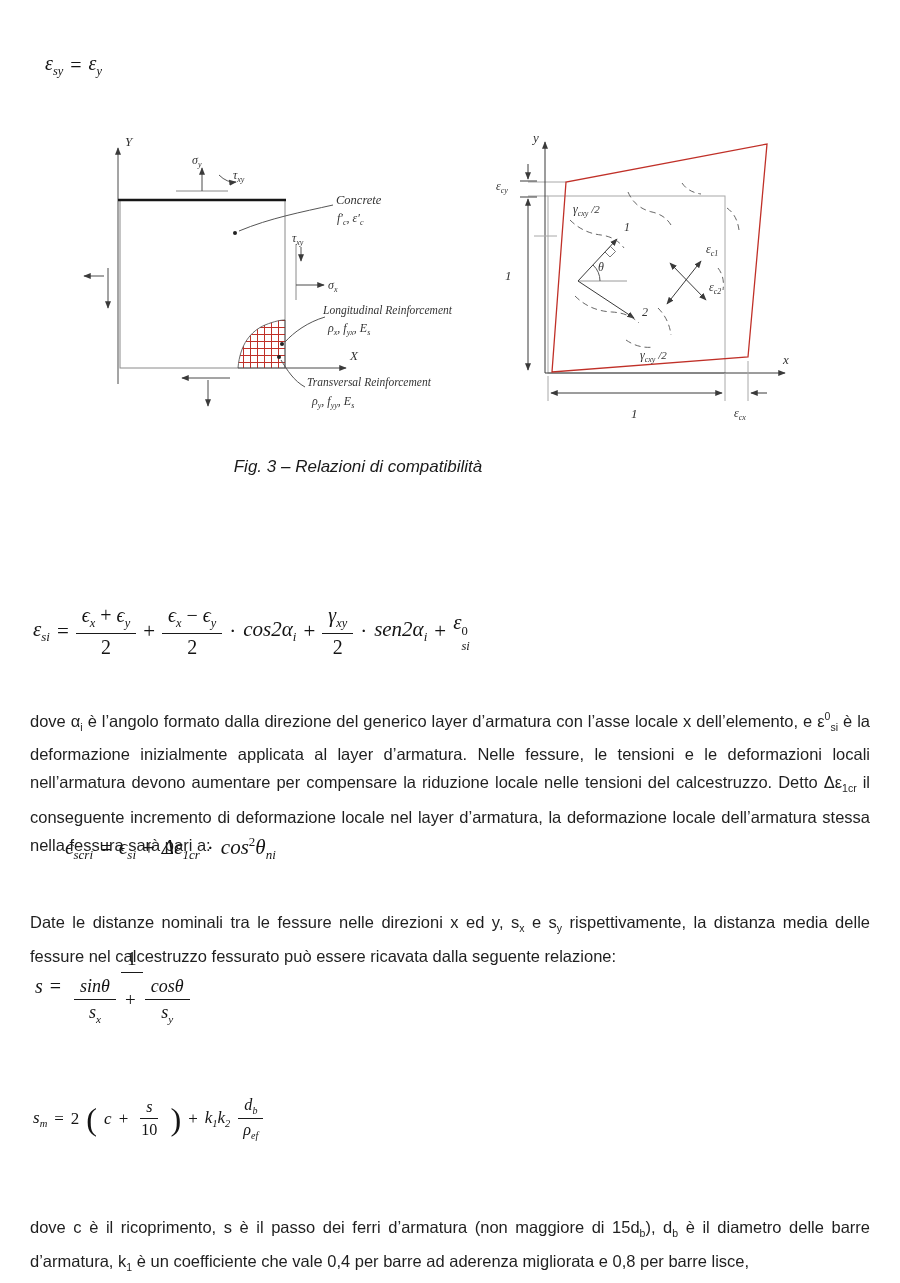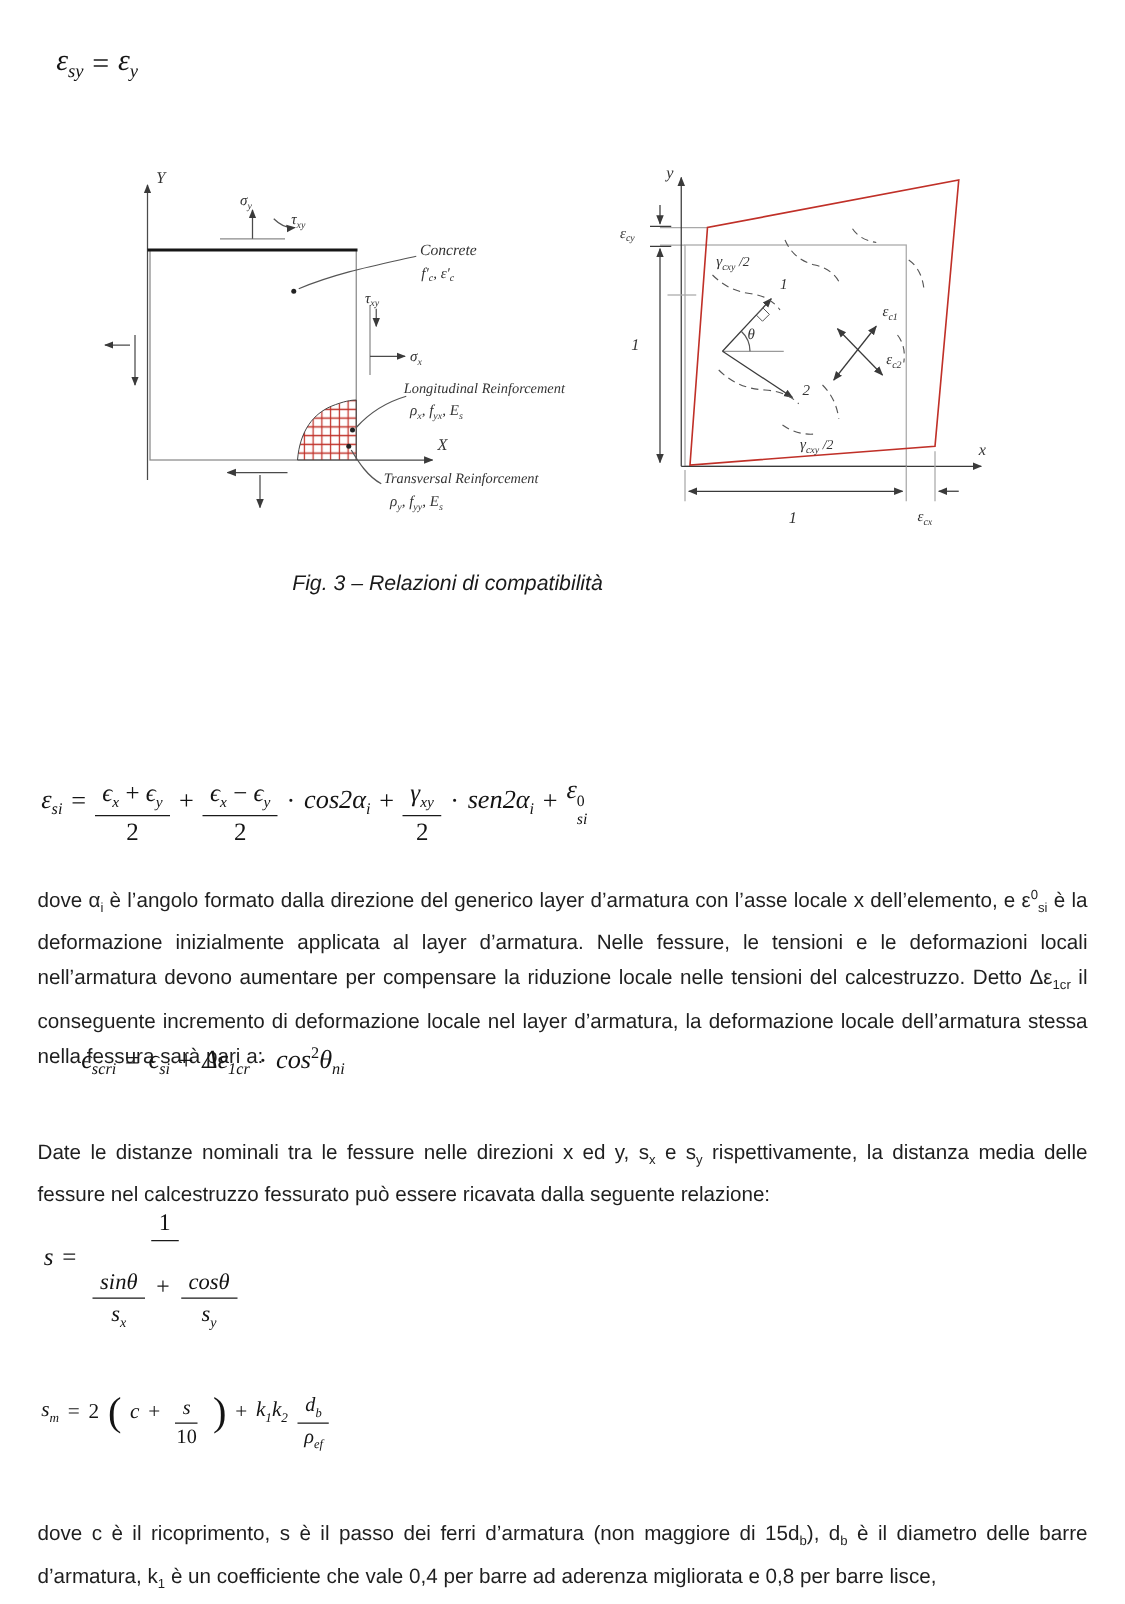--- a/index.html
+++ b/index.html
@@ -10,27 +10,27 @@
   .para sub{font-size:10.5px;}
   .para sup{font-size:10.5px;}
   
   .eq{position:absolute;display:flex;align-items:center;gap:7px;
       font-family:"Liberation Serif",serif;font-style:italic;color:#141414;}
   .eq .tok{white-space:nowrap;}
   .eq sub{font-size:62%;font-style:italic;}
   .eq sup{font-size:62%;font-style:italic;}
   .eq .up{font-style:normal;}
   .frac{display:inline-flex;flex-direction:column;align-items:center;text-align:center;font-size:95%;}
-  .frac>.num{padding:0 6px 2px;border-bottom:1.4px solid #1a1a1a;margin-top:20px;}
+  .frac>.num{padding:0 6px 2px;border-bottom:1.4px solid #1a1a1a;}
   .frac>.den{padding:2px 6px 0;}
   .den-row{display:inline-flex;align-items:center;gap:9px;}
   .ss{display:inline-flex;flex-direction:column;align-items:flex-start;font-size:60%;
       line-height:1.15;vertical-align:-0.5em;}
   .paren{font-size:190%;font-weight:300;font-style:normal;line-height:1;}
-  .eq-top{left:45px;top:36px;font-size:24px;}
+  .eq-top{left:45px;top:52px;font-size:20px;}
   .eq-si{left:33px;top:604px;font-size:21px;}
   .eq-scri{left:33px;top:834px;font-size:21px;margin-left:32px;}
   .eq-s{left:35px;top:948px;font-size:20px;}
   .eq-sm{left:33px;top:1096px;font-size:17px;}
   figcaption{position:absolute;left:0;top:457px;width:716px;text-align:center;
       font-style:italic;font-size:17px;color:#1a1a1a;font-family:"Liberation Sans",sans-serif;}
   .fig-svg{position:absolute;left:30px;top:128px;}
   svg text{font-family:"Liberation Serif",serif;font-style:italic;fill:#333;}
 </style>
 </head>

